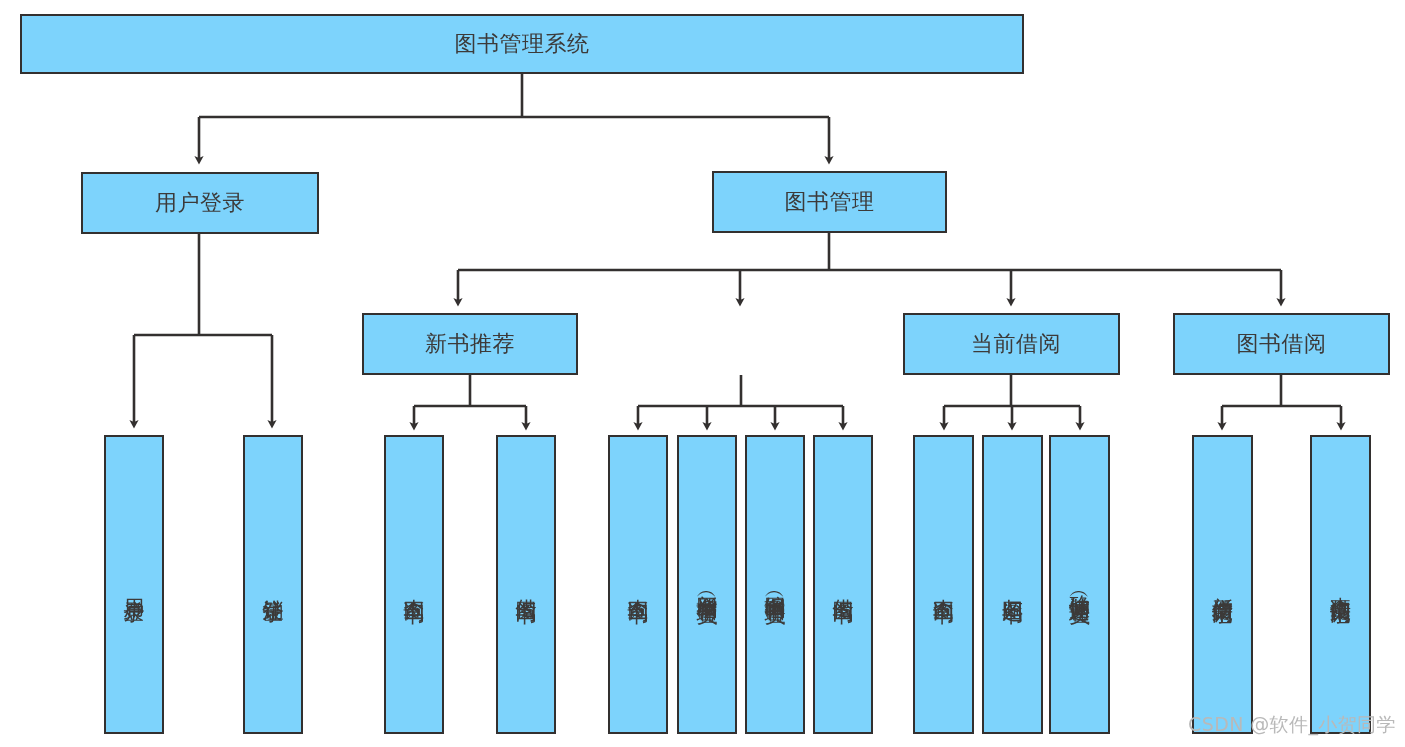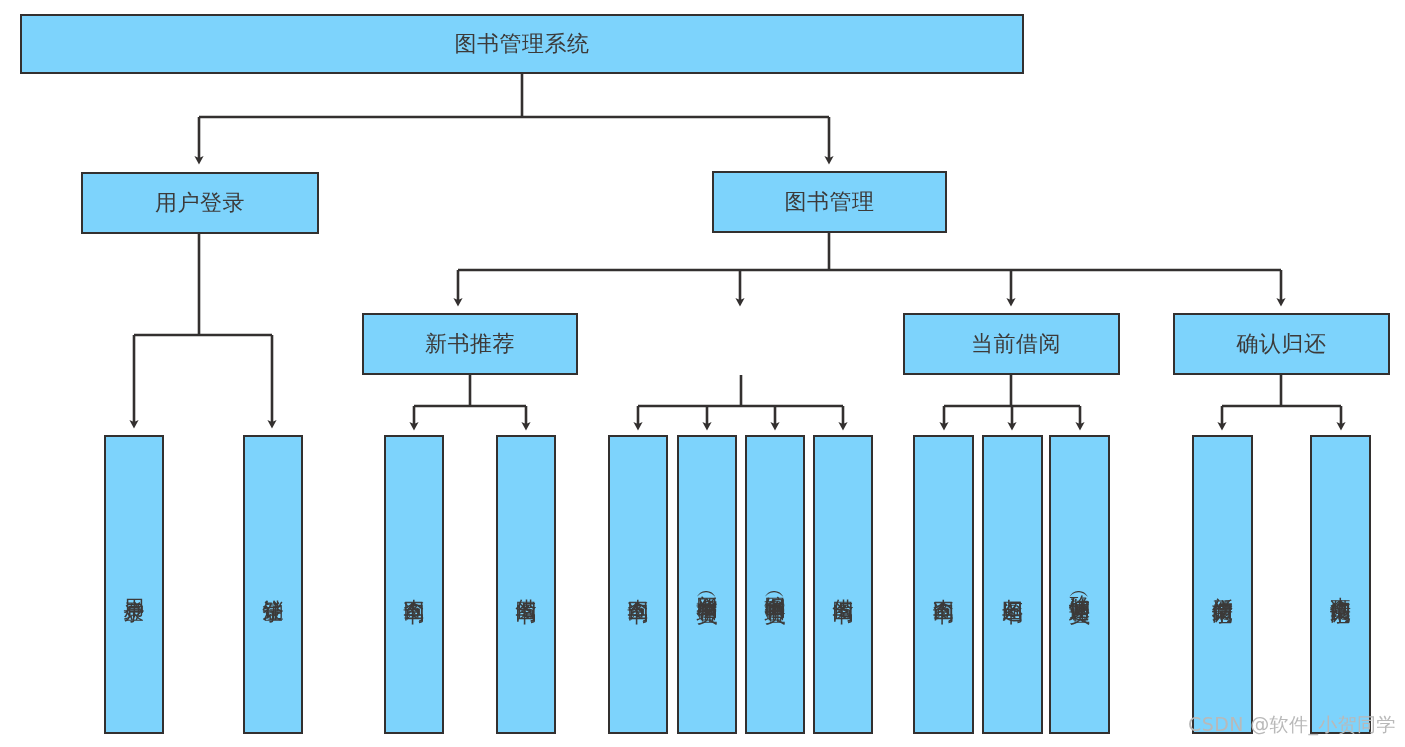--- a/index.html
+++ b/index.html
@@ -131,21 +131,21 @@
   <div class="node" style="left:362px; top:313px; width:216px; height:62px;">
     <span class="label">新书推荐</span>
   </div>
 
 
   <div class="node" style="left:903px; top:313px; width:217px; height:62px;padding-left:9px;">
     <span class="label">当前借阅</span>
   </div>
 
   <div class="node" style="left:1173px; top:313px; width:217px; height:62px;">
-    <span class="label">确认归还</span>
+    <span class="label">图书借阅</span>
   </div>
 
   <div class="node vertical" style="left:104px; top:435px; width:60px; height:299px;">
     <span class="label">用户登录</span>
   </div>
 
   <div class="node vertical" style="left:243px; top:435px; width:60px; height:299px;">
     <span class="label">注销登录</span>
   </div>
 

